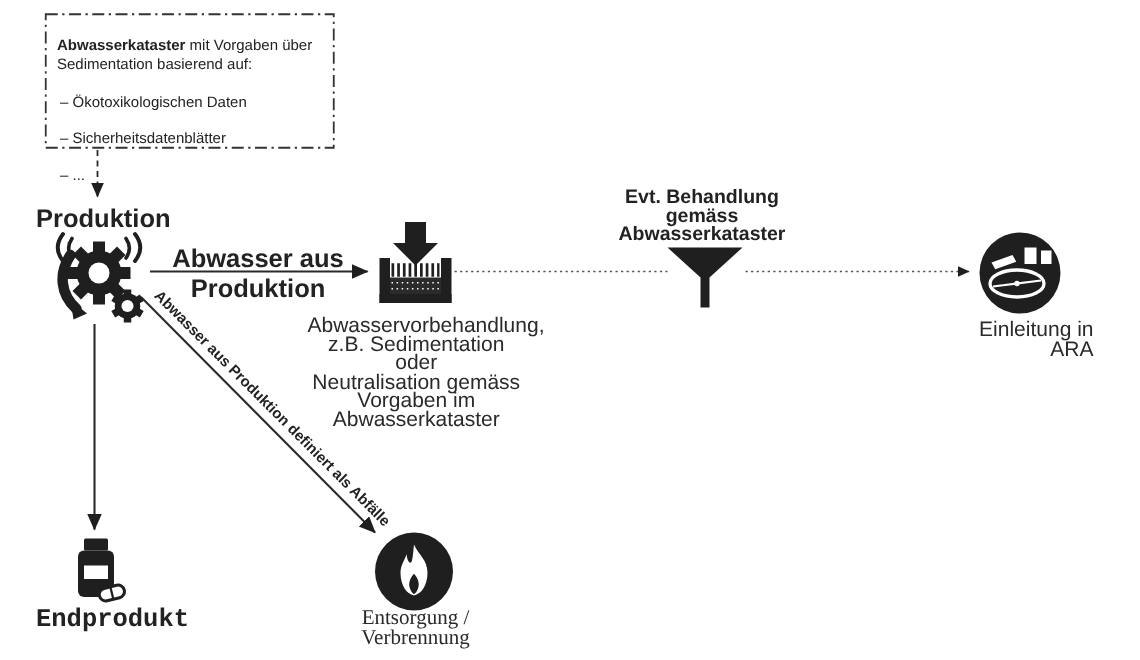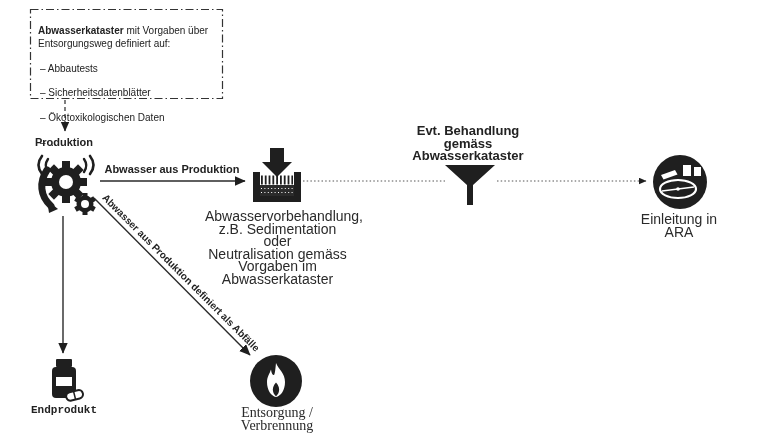--- a/index.html
+++ b/index.html
@@ -4,21 +4,21 @@
 <style>
   html,body{margin:0;padding:0;background:#fff;}
   #stage{
     position:relative;width:760px;height:440px;background:#ffffff;overflow:hidden;
     font-family:"Liberation Sans","DejaVu Sans",sans-serif;color:#222;
   }
   .abs{position:absolute;}
   .ml{white-space:pre-line;}
   .b{font-weight:bold;}
   .ctr{text-align:center;}
-  .lbl{font-size:11px;font-weight:bold;color:#222;}
+  .lbl{font-size:17px;font-weight:bold;color:#222;}
   .txt{font-size:14px;line-height:12.5px;color:#2a2a2a;}
   #kataster-text{font-size:10px;line-height:12.4px;color:#222;}
   #kataster-text .item{margin-left:2px;}
   #diag-label{
     font-size:10px;font-weight:bold;color:#222;white-space:nowrap;
     transform:rotate(45deg);transform-origin:0 0;
   }
   svg{display:block;}
 </style>
 </head>
@@ -43,24 +43,23 @@
 
     <line x1="497" y1="181" x2="646" y2="181" stroke="#555" stroke-width="1" stroke-dasharray="1.5 2.2" marker-end="url(#ah)"></line>
 
     <line x1="63" y1="216" x2="63" y2="353" stroke="#2a2a2a" stroke-width="1.4" marker-end="url(#ah)"></line>
 
     <line x1="94" y1="198" x2="250" y2="355" stroke="#2a2a2a" stroke-width="1.4" marker-end="url(#ah)"></line>
   </svg>
 
   <div class="abs ml" id="kataster-text" style="left:38px;top:13px;width:180px;">
     <div><span class="b">Abwasserkataster</span><span> mit Vorgaben über
-Entsorgungsweg definiert auf:</span></div>
-    <div class="item">– Abbautests</div>
+Sedimentation basierend auf:</span></div>
+    <div class="item">– Ökotoxikologischen Daten</div>
     <div class="item">– Sicherheitsdatenblätter</div>
-    <div class="item">– Ökotoxikologischen Daten</div>
     <div class="item">– ...</div>
   </div>
 
   <div class="abs lbl ctr" style="left:24px;top:136px;width:80px;">Produktion</div>
   <svg class="abs" style="left:30px;top:148px" width="72" height="74" viewBox="0 0 72 74">
     <g fill="#1f1f1f">
       <circle cx="36" cy="34" r="15"></circle>
       <rect x="32" y="13" width="8" height="9"></rect>
       <rect x="32" y="13" width="8" height="9" transform="rotate(45 36 34)"></rect>
       <rect x="32" y="13" width="8" height="9" transform="rotate(90 36 34)"></rect>
@@ -119,21 +118,21 @@
 
   <svg class="abs" style="left:651px;top:153px" width="58" height="58" viewBox="0 0 58 58">
     <circle cx="29" cy="29" r="27" fill="#1f1f1f"></circle>
     <polygon points="10,22 24,17 26.5,21.5 12.5,26.5" fill="#ffffff"></polygon>
     <rect x="32" y="12" width="8" height="11" fill="#ffffff"></rect>
     <rect x="43" y="14" width="7" height="9" fill="#ffffff"></rect>
     <ellipse cx="27" cy="36" rx="18" ry="9" fill="none" stroke="#ffffff" stroke-width="2.2"></ellipse>
     <line x1="11" y1="38" x2="43" y2="34" stroke="#ffffff" stroke-width="1.4"></line>
     <circle cx="27" cy="36" r="1.8" fill="#ffffff"></circle>
   </svg>
-  <div class="abs txt ctr" style="left:629px;top:213px;width:100px;">Einleitung in ARA</div>
+  <div class="abs txt ctr" style="left:629px;top:213px;width:100px;text-align:right;">Einleitung in ARA</div>
 
   <svg class="abs" style="left:42px;top:358px" width="46" height="44" viewBox="0 0 46 44">
     <rect x="14" y="1" width="16" height="8" rx="1" fill="#1f1f1f"></rect>
     <rect x="10" y="9" width="24" height="31" rx="4" fill="#1f1f1f"></rect>
     <rect x="14" y="19" width="16" height="9" fill="#ffffff"></rect>
     <g transform="rotate(-14 33 37)">
       <rect x="24" y="33" width="17" height="8.5" rx="4.2" fill="#ffffff" stroke="#1f1f1f" stroke-width="2"></rect>
       <line x1="32.5" y1="33.5" x2="32.5" y2="41" stroke="#1f1f1f" stroke-width="1.5"></line>
     </g>
   </svg>

